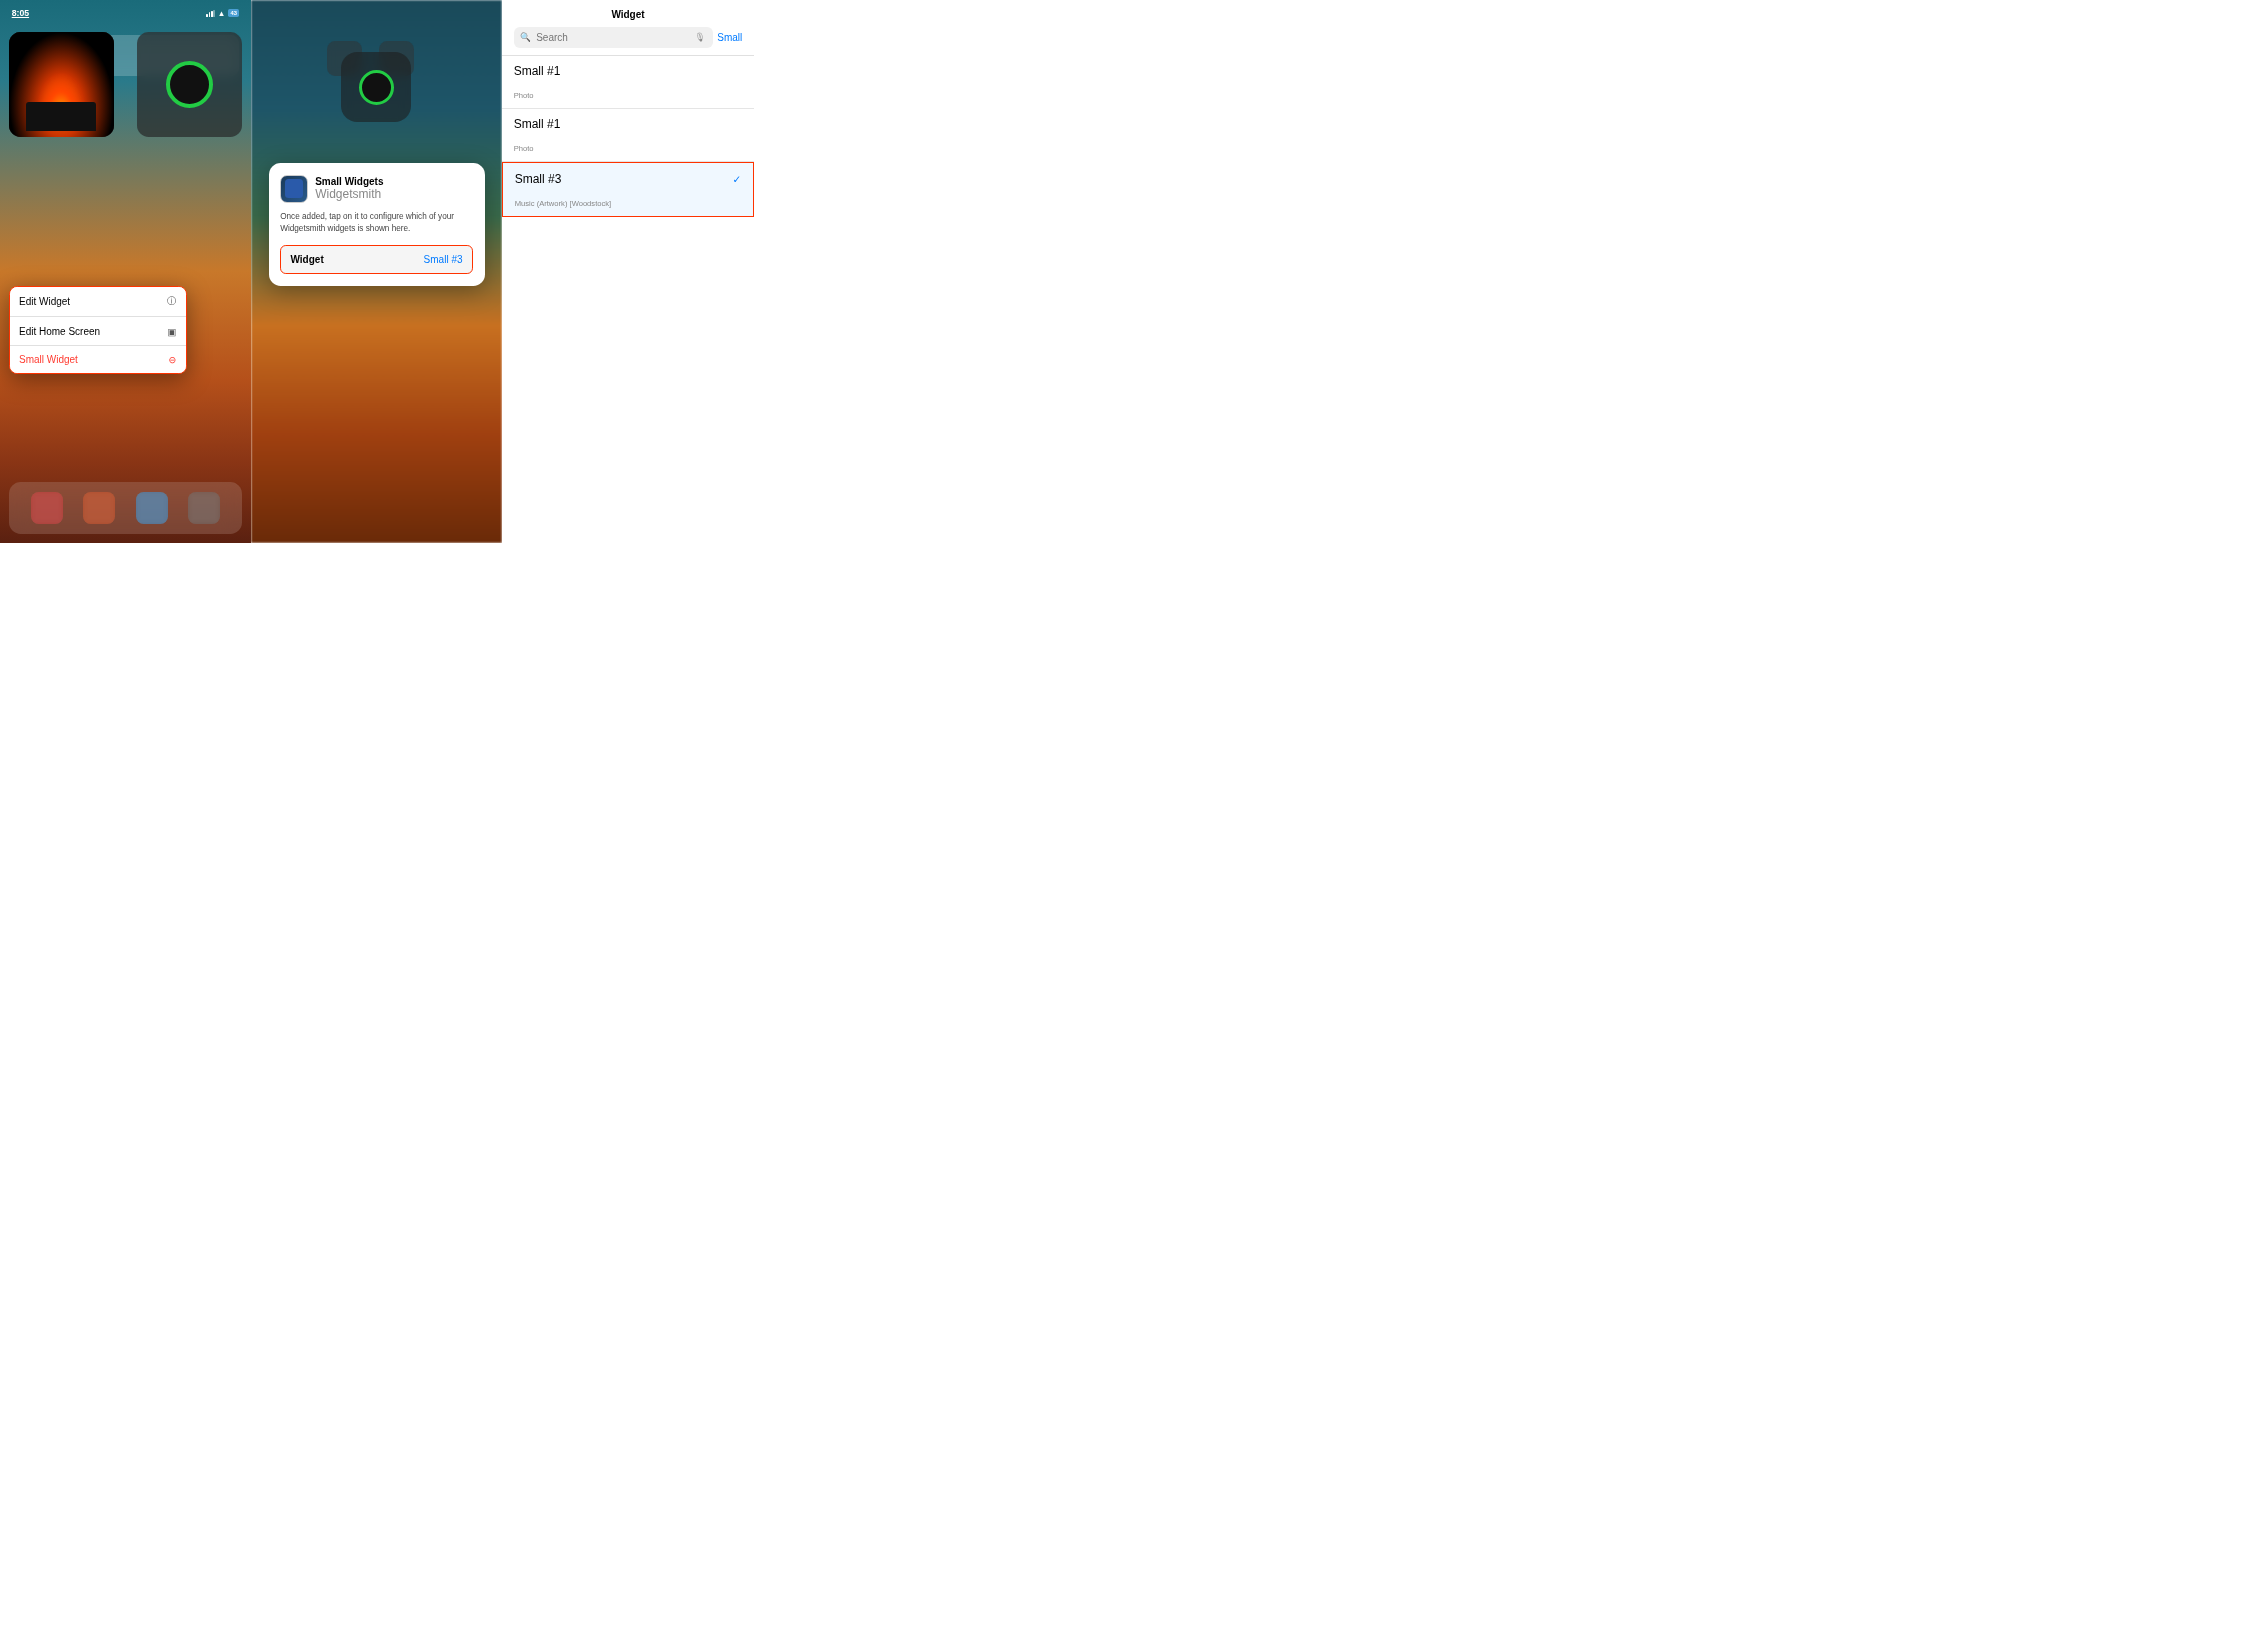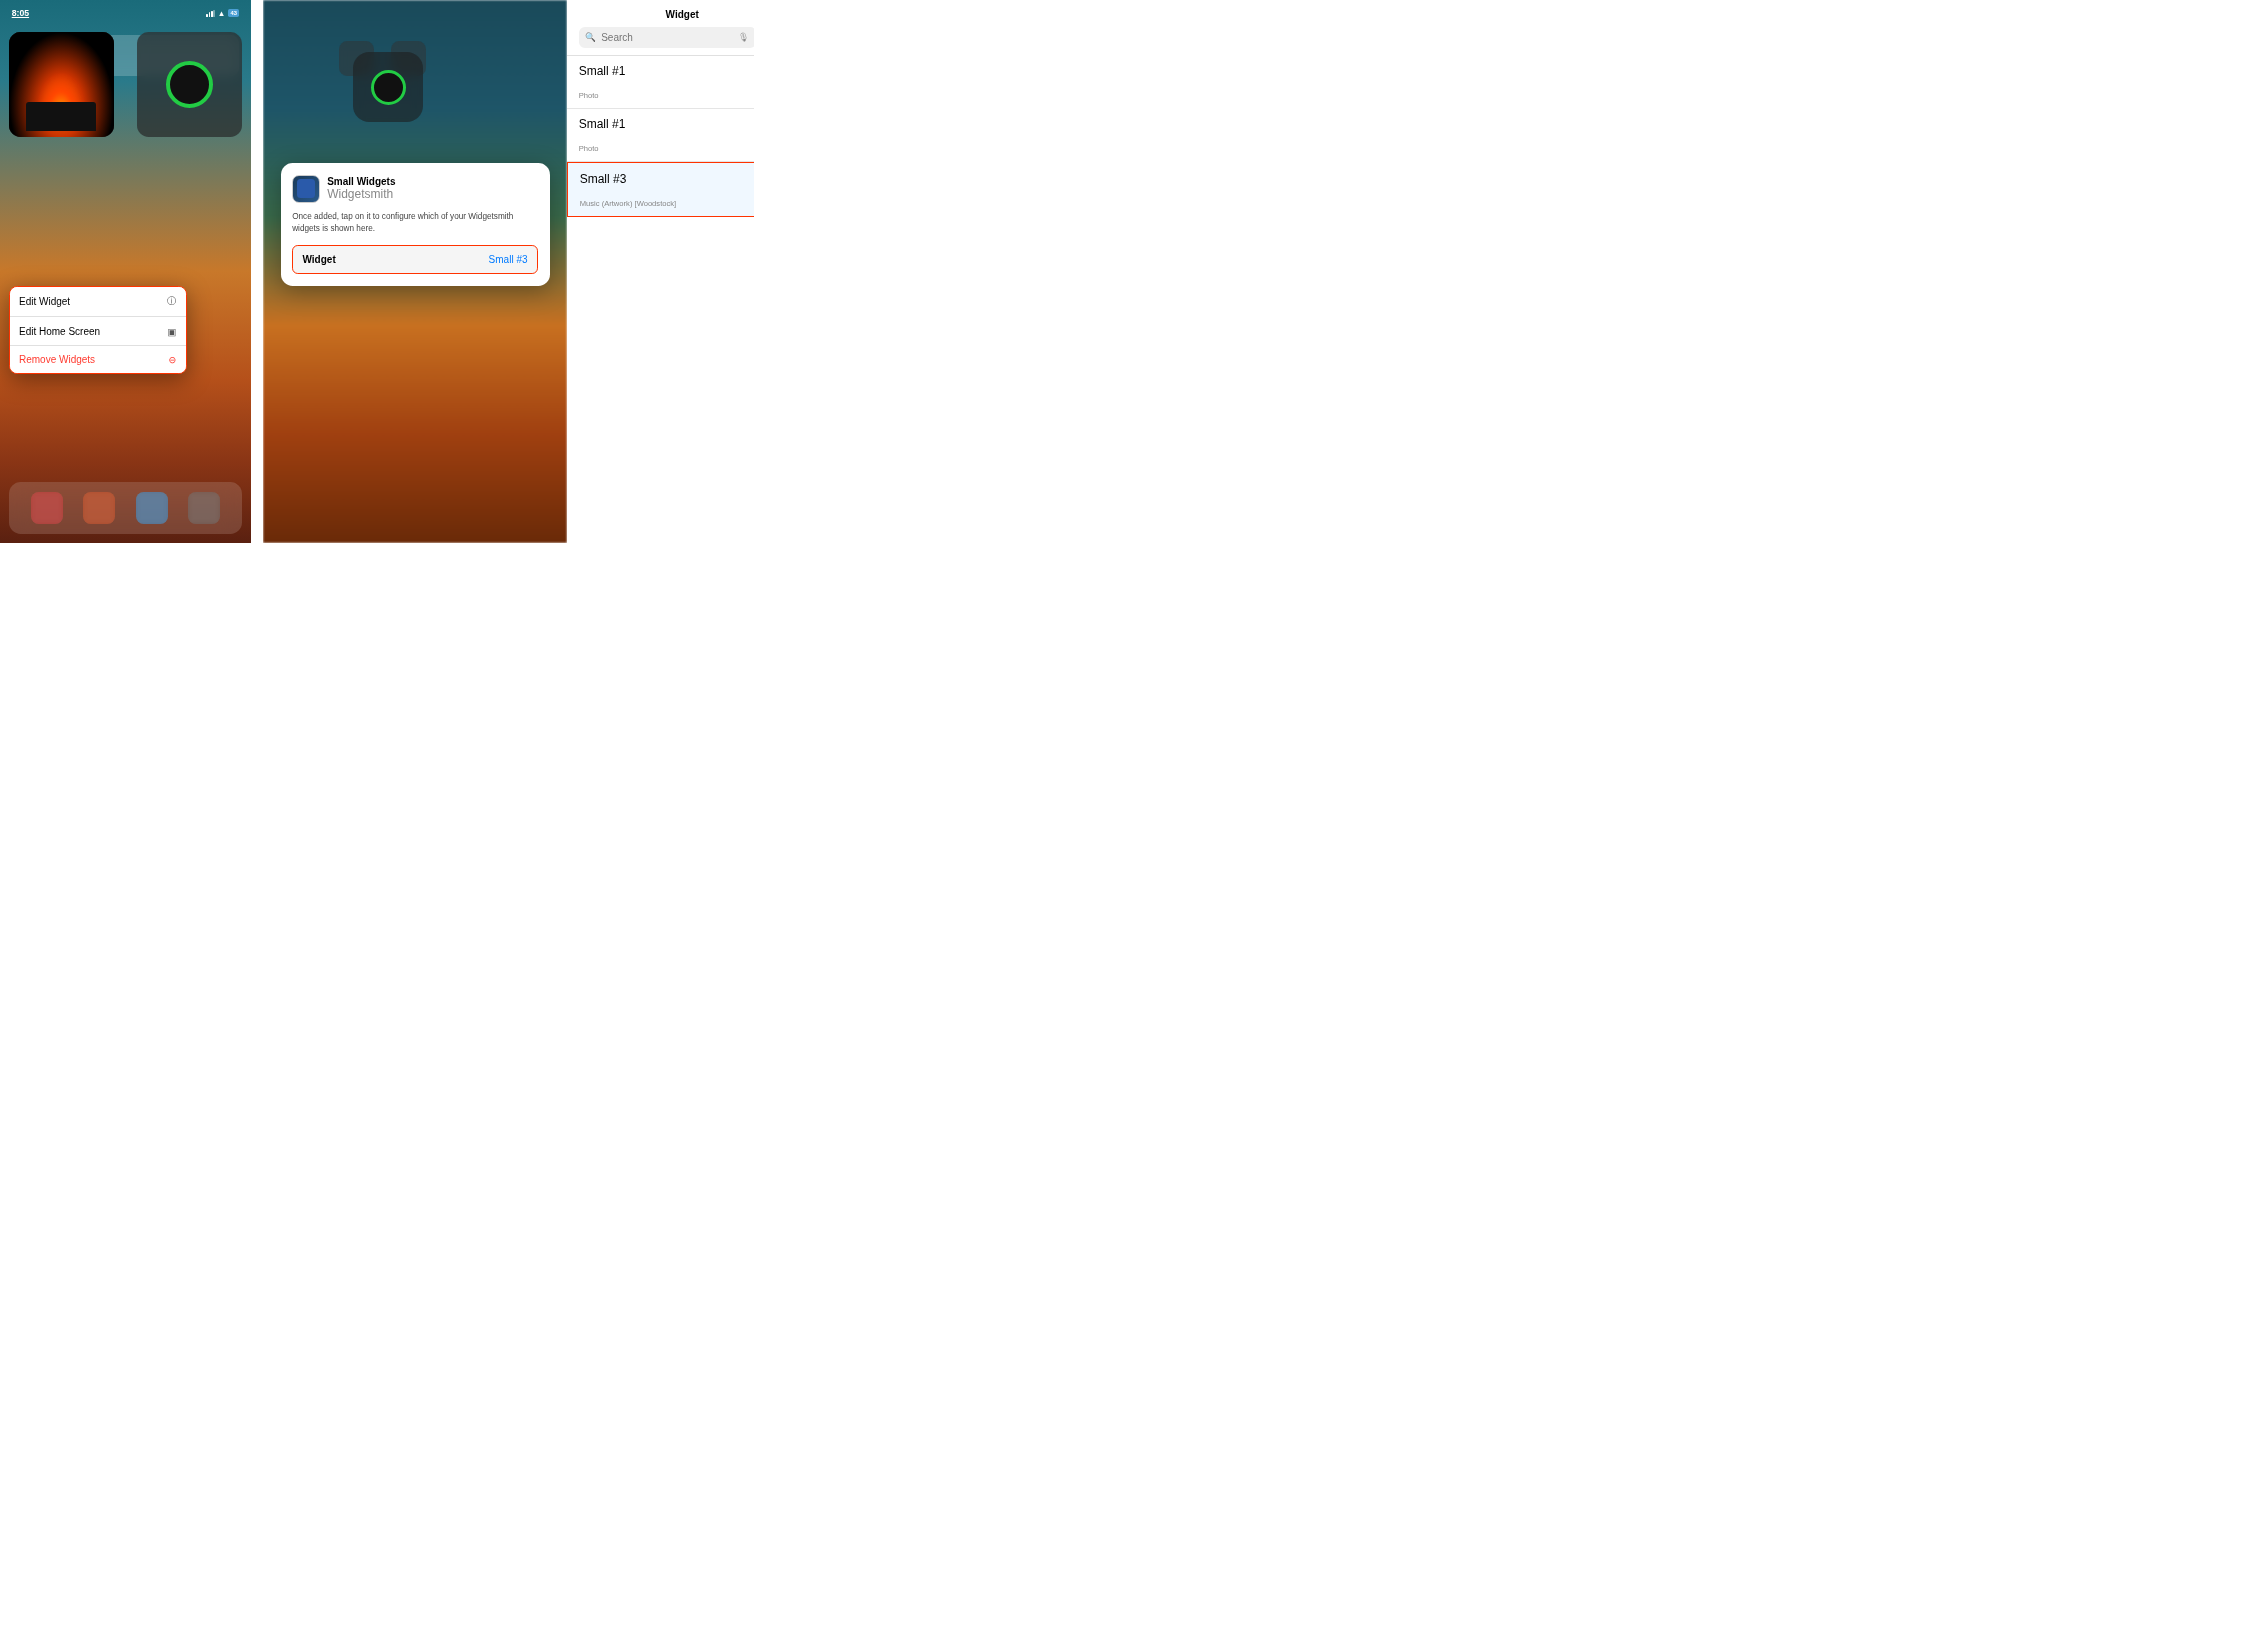--- a/index.html
+++ b/index.html
@@ -235,26 +235,25 @@
     .dock-icon {
       width: 32px;
       height: 32px;
       border-radius: 7.6px;
       background: rgba(180,180,180,0.5);
       backdrop-filter: blur(2.9px);
     }
 
     
     .panel-2 {
-      width: 304px;
+      width: 251px;
       height: 543px;
       position: relative;
       overflow: hidden;
       flex-shrink: 0;
-      margin-left: 12px;
     }
 
     .panel-2-bg {
       position: absolute;
       inset: 0;
       background: linear-gradient(180deg,
         #1a4a5a 0%,
         #1e5568 20%,
         #3a6a4a 40%,
         #c87020 60%,
@@ -485,21 +484,21 @@
   <div class="context-menu">
     <div class="context-item">
       <span class="context-item-label">Edit Widget</span>
       <span class="context-item-icon">ⓘ</span>
     </div>
     <div class="context-item">
       <span class="context-item-label">Edit Home Screen</span>
       <span class="context-item-icon">▣</span>
     </div>
     <div class="context-item">
-      <span class="context-item-label red">Remove Widgets</span>
+      <span class="context-item-label red">Small Widget</span>
       <span class="context-item-icon red">⊖</span>
     </div>
   </div>
 
   <div class="dock-area">
     <div class="dock-icon" style="background: rgba(200,60,60,0.6);"></div>
     <div class="dock-icon" style="background: rgba(200,80,40,0.6);"></div>
     <div class="dock-icon" style="background: rgba(60,140,200,0.6);"></div>
     <div class="dock-icon" style="background: rgba(100,100,100,0.5);"></div>
   </div>

